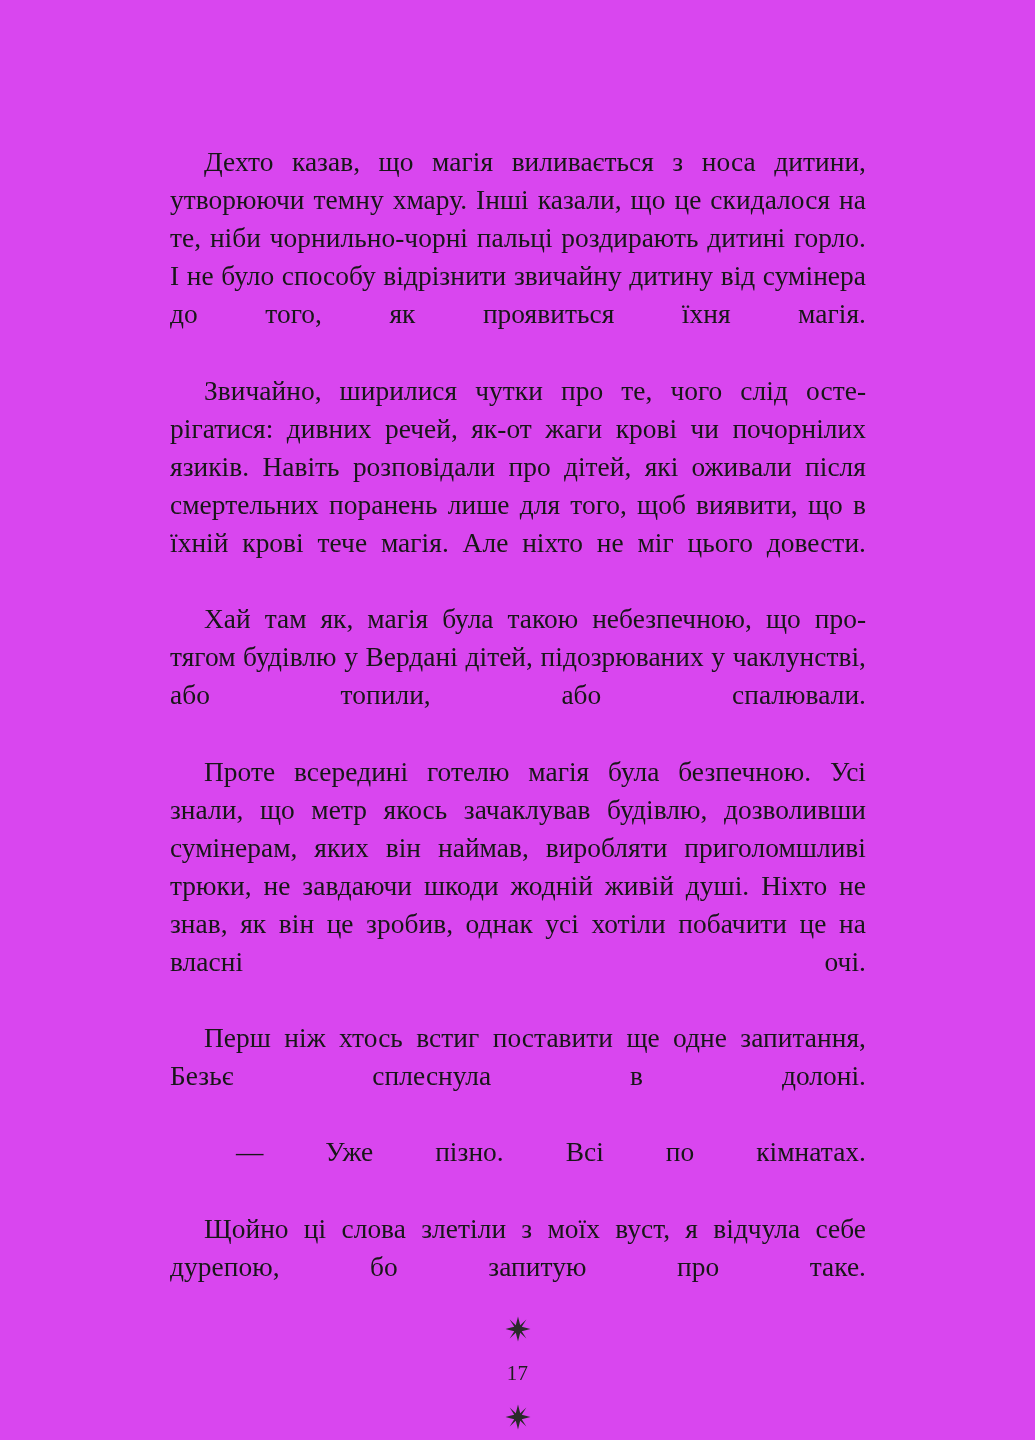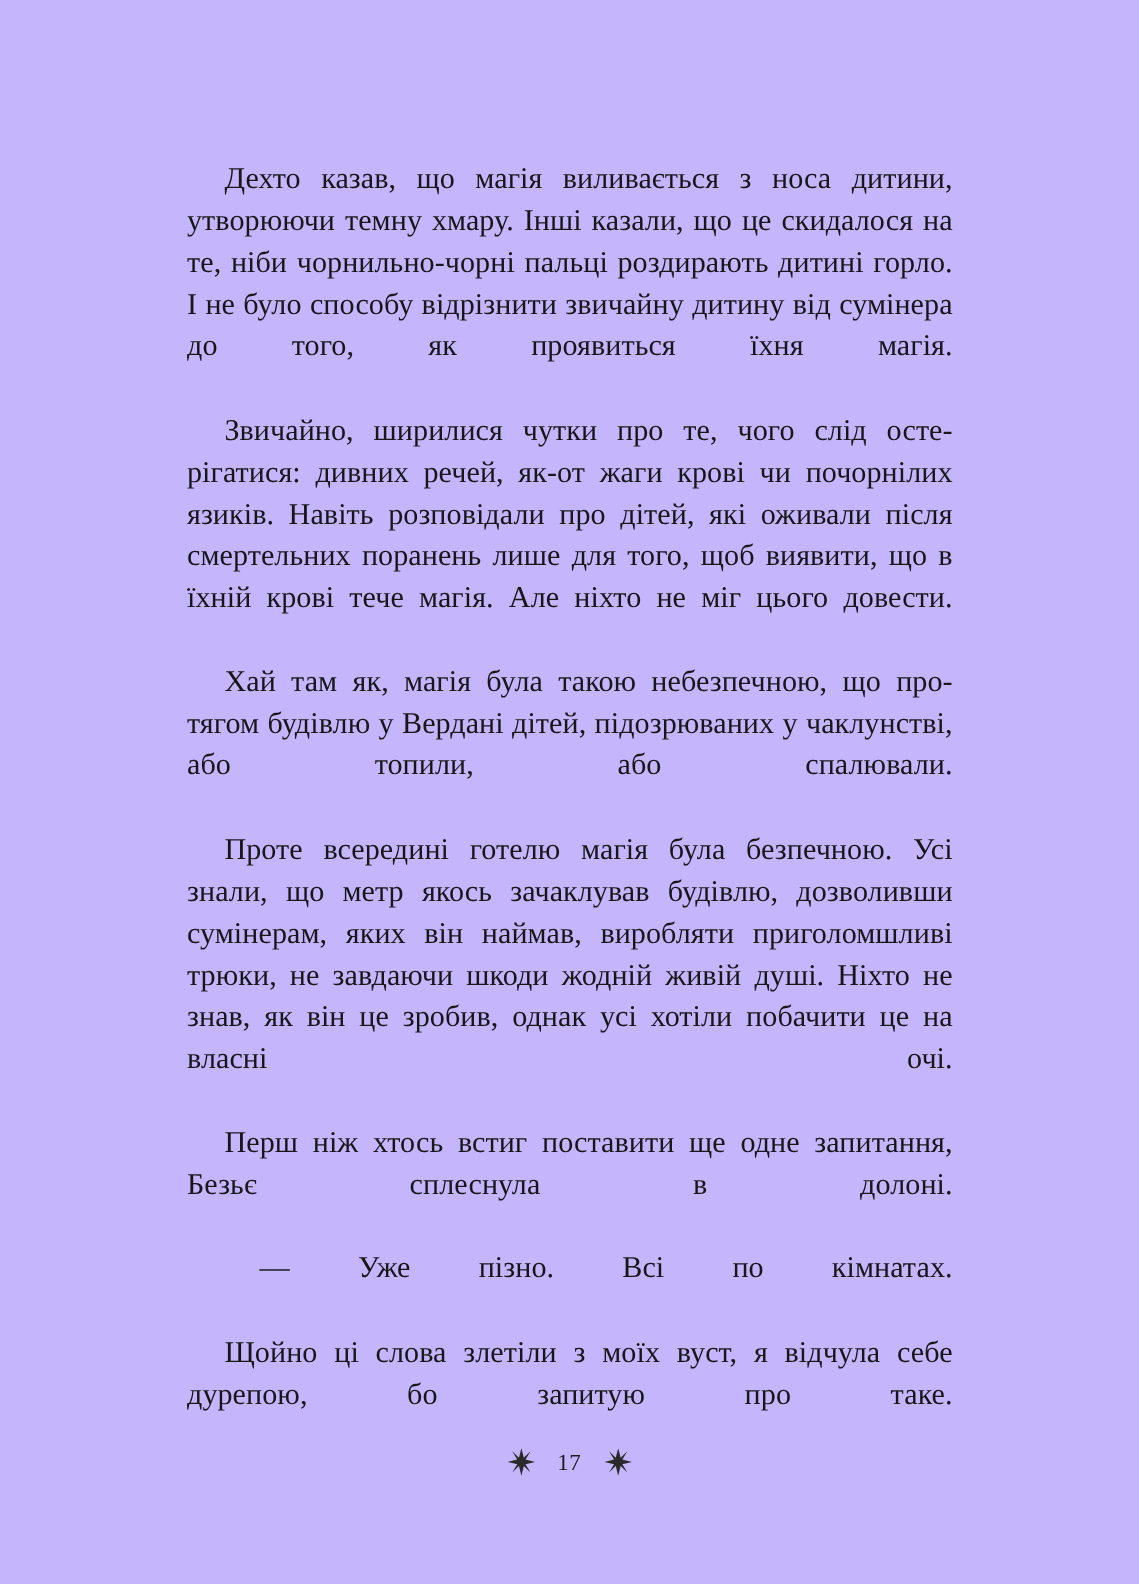--- a/index.html
+++ b/index.html
@@ -14,21 +14,21 @@
     overflow: hidden;
     font-family: "Liberation Serif", "DejaVu Serif", serif;
     color: #171717;
     -webkit-font-smoothing: antialiased;
   }
 
   .page {
     position: relative;
     width: 1035px;
     height: 1440px;
-    background: #c4b5fd;
+    background: #d946ef;
     box-sizing: border-box;
   }
 
   .text-block {
     position: absolute;
     left: 170px;
     top: 143px;
     width: 696px;
     text-align: justify;
     text-justify: inter-word;
@@ -61,20 +61,21 @@
 
   .footer {
     position: absolute;
     left: 0;
     top: 1316px;
     width: 1035px;
     display: flex;
     align-items: center;
     justify-content: center;
     gap: 18px;
+    flex-direction: column;
   }
 
   .footer-star {
     display: block;
     width: 26px;
     height: 26px;
     color: #2a2a2a;
     flex: 0 0 auto;
   }
 

